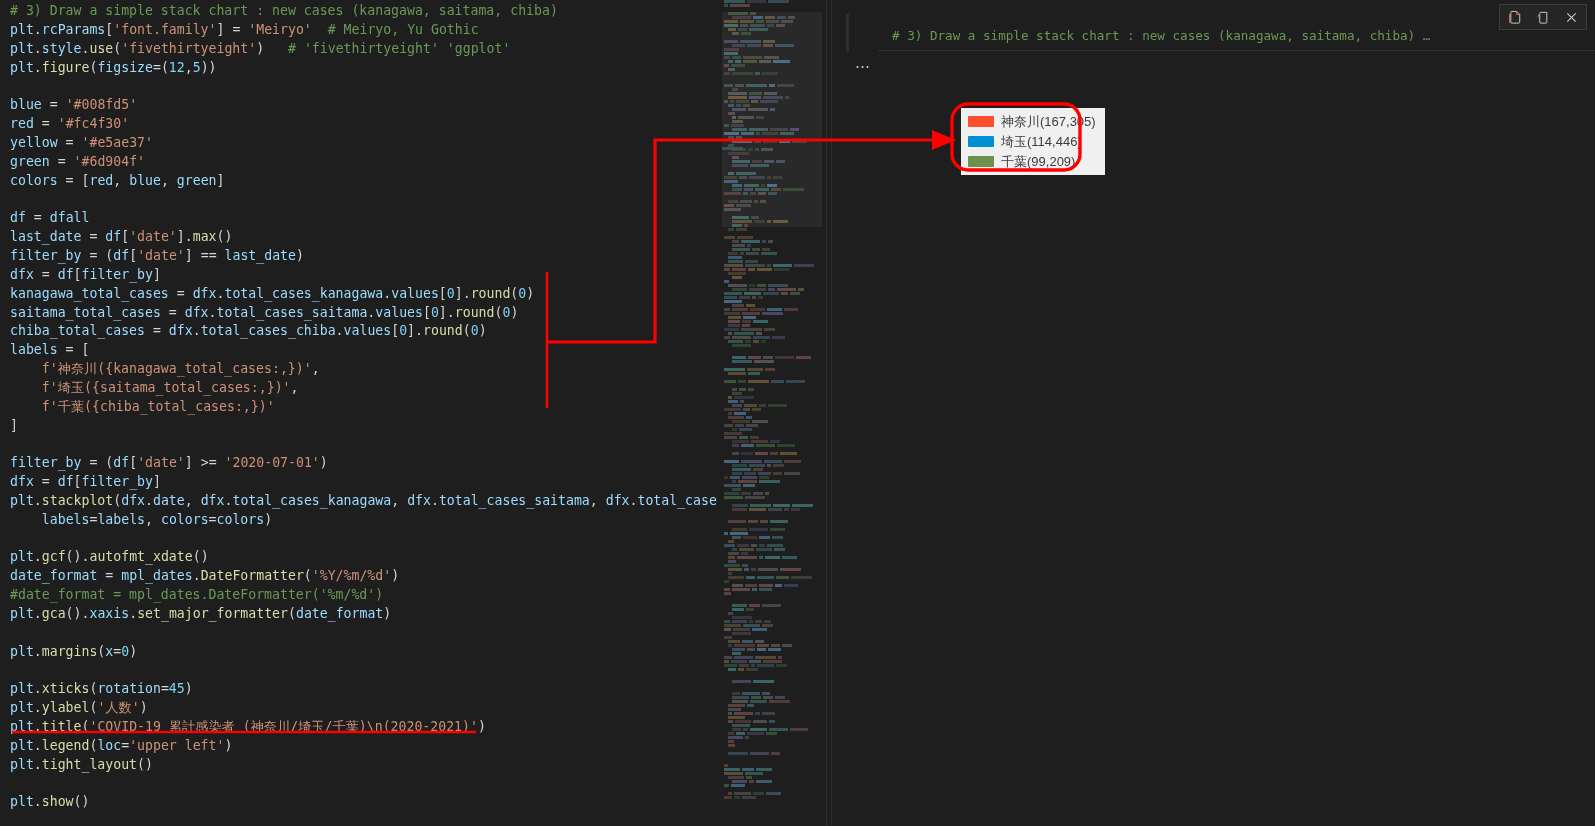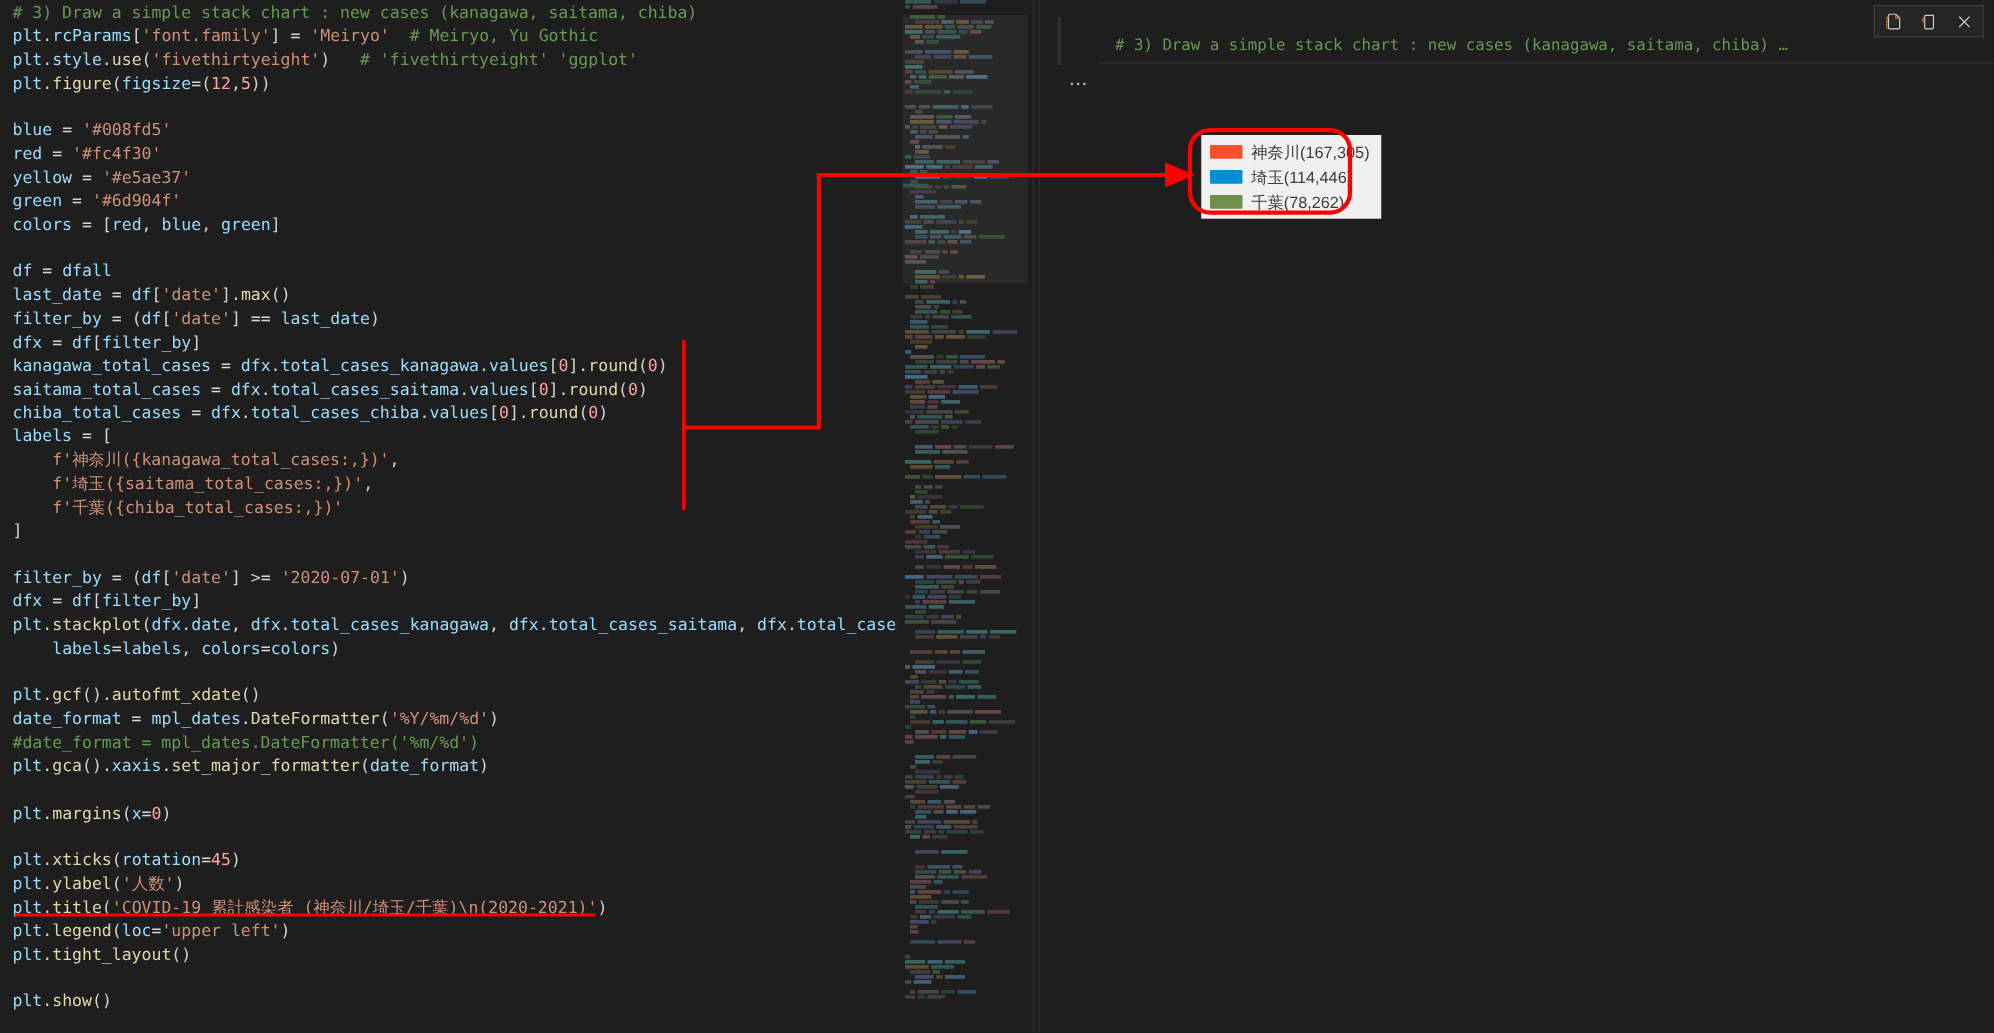--- a/index.html
+++ b/index.html
@@ -16,21 +16,21 @@
     position:absolute; left:10px; top:2px; width:900px;
     font-family:"DejaVu Sans Mono", monospace;
     font-size:13.2px; line-height:18.85px; white-space:pre;
     color:#d4d4d4; letter-spacing:0px;
   }
   .ln { height:18.85px; white-space:pre; }
   .cm  { color:#6a9955; }
   .fn  { color:#dcdcaa; }
   .var { color:#9cdcfe; }
   .str { color:#ce9178; }
-  .num { color:#fca5a5; }
+  .num { color:#7dd3fc; }
   .op  { color:#d4d4d4; }
 
   
   #minimap {
     position:absolute; left:722px; top:0; width:100px; height:826px;
     background:#1e1e1e; overflow:hidden;
   }
   .mmline { height:3px; margin-bottom:1px; }
   .mmseg { display:inline-block; height:3px; margin-right:2px; vertical-align:top; }
 
@@ -355,21 +355,21 @@
       <div class="lg-row">
         <span class="lg-swatch" style="background:#fc4f30"></span>
         <span class="lg-text">神奈川(167,305)</span>
       </div>
       <div class="lg-row">
         <span class="lg-swatch" style="background:#008fd5"></span>
         <span class="lg-text">埼玉(114,446)</span>
       </div>
       <div class="lg-row">
         <span class="lg-swatch" style="background:#6d904f"></span>
-        <span class="lg-text">千葉(78,262)</span>
+        <span class="lg-text">千葉(99,209)</span>
       </div>
     </div>
 
   <svg id="annot">
 
     <path d="M547,272 L547,408" stroke="#ff0000" stroke-width="2.6" fill="none"></path>
 
     <path d="M547,342 L655,342 L655,140 L727,140" stroke="#ff0000" stroke-width="3.2" fill="none"></path>
     <path d="M727,140 L940,140" stroke="#ff0000" stroke-width="3.2" fill="none"></path>
     <polygon points="956,140 932,130 932,150" fill="#ff0000"></polygon>

